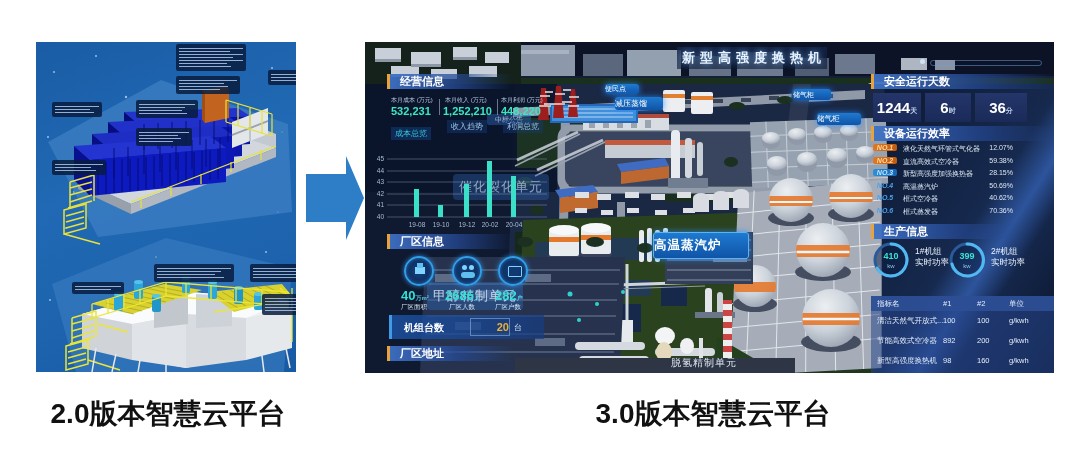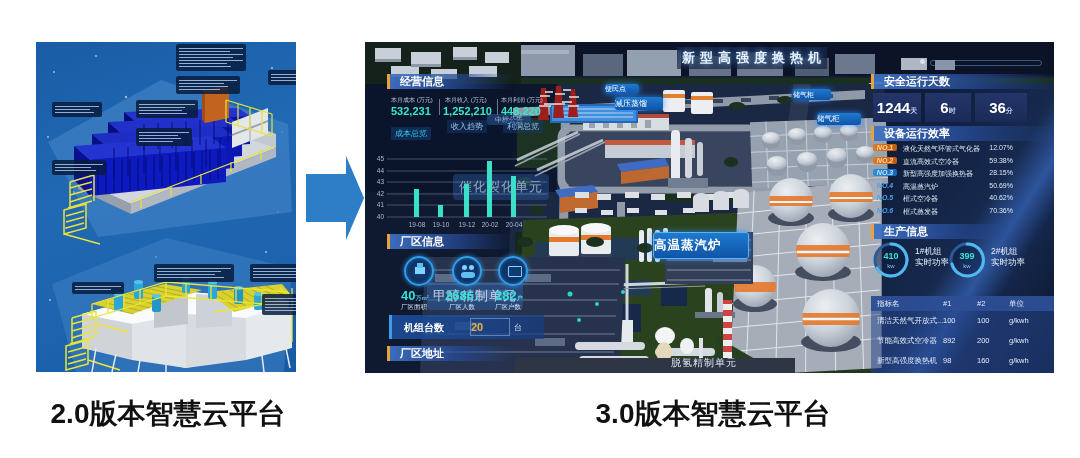--- a/index.html
+++ b/index.html
@@ -756,21 +756,21 @@
 <div class="abs" style="left:36px;top:246px;color:#32e0d8;font-size:13px;font-weight:bold;">40<span style="font-size:6px;color:#58c8e8;">万m²</span></div>
 <div class="abs" style="left:80px;top:246px;color:#32e0d8;font-size:13px;font-weight:bold;">2686<span style="font-size:6px;color:#58c8e8;">人</span></div>
 <div class="abs" style="left:130px;top:246px;color:#32e0d8;font-size:13px;font-weight:bold;">282<span style="font-size:6px;color:#58c8e8;">户</span></div>
 
 <div class="abs" style="left:36px;top:261px;color:#d5e4f2;font-size:6.5px;">厂区面积</div>
 <div class="abs" style="left:84px;top:261px;color:#d5e4f2;font-size:6.5px;">厂区人数</div>
 <div class="abs" style="left:130px;top:261px;color:#d5e4f2;font-size:6.5px;">厂区户数</div>
 
 <div class="abs" style="left:24px;top:273px;width:152px;height:24px;background:linear-gradient(90deg,rgba(28,80,160,.85),rgba(22,60,130,.7));border-left:3px solid #3f9ae8;">
 <span style="position:absolute;left:12px;top:6px;color:#fff;font-size:10px;font-weight:bold;">机组台数</span>
-<span style="position:absolute;left:78px;top:3px;width:38px;height:16px;border:1px solid rgba(160,200,240,.5);color:#e8b23a;font-size:11px;font-weight:bold;text-align:left;line-height:16px;">20</span>
+<span style="position:absolute;left:78px;top:3px;width:38px;height:16px;border:1px solid rgba(160,200,240,.5);color:#e8b23a;font-size:11px;font-weight:bold;text-align:right;line-height:16px;">20</span>
 <span style="position:absolute;left:122px;top:7px;color:#cfe0f0;font-size:8px;">台</span>
 </div>
 
 <div class="hdr" style="left:22px;top:304px;width:112px;">厂区地址</div>
 
 <div class="abs" style="left:565px;top:18px;width:110px;height:4px;border:1px solid rgba(110,160,220,.5);border-radius:3px;"></div>
 <div class="abs" style="left:555px;top:17px;width:5px;height:5px;border-radius:50%;background:#cfe4f8;"></div>
 
 <div class="hdr" style="left:506px;top:32px;width:172px;">安全运行天数</div>
 

